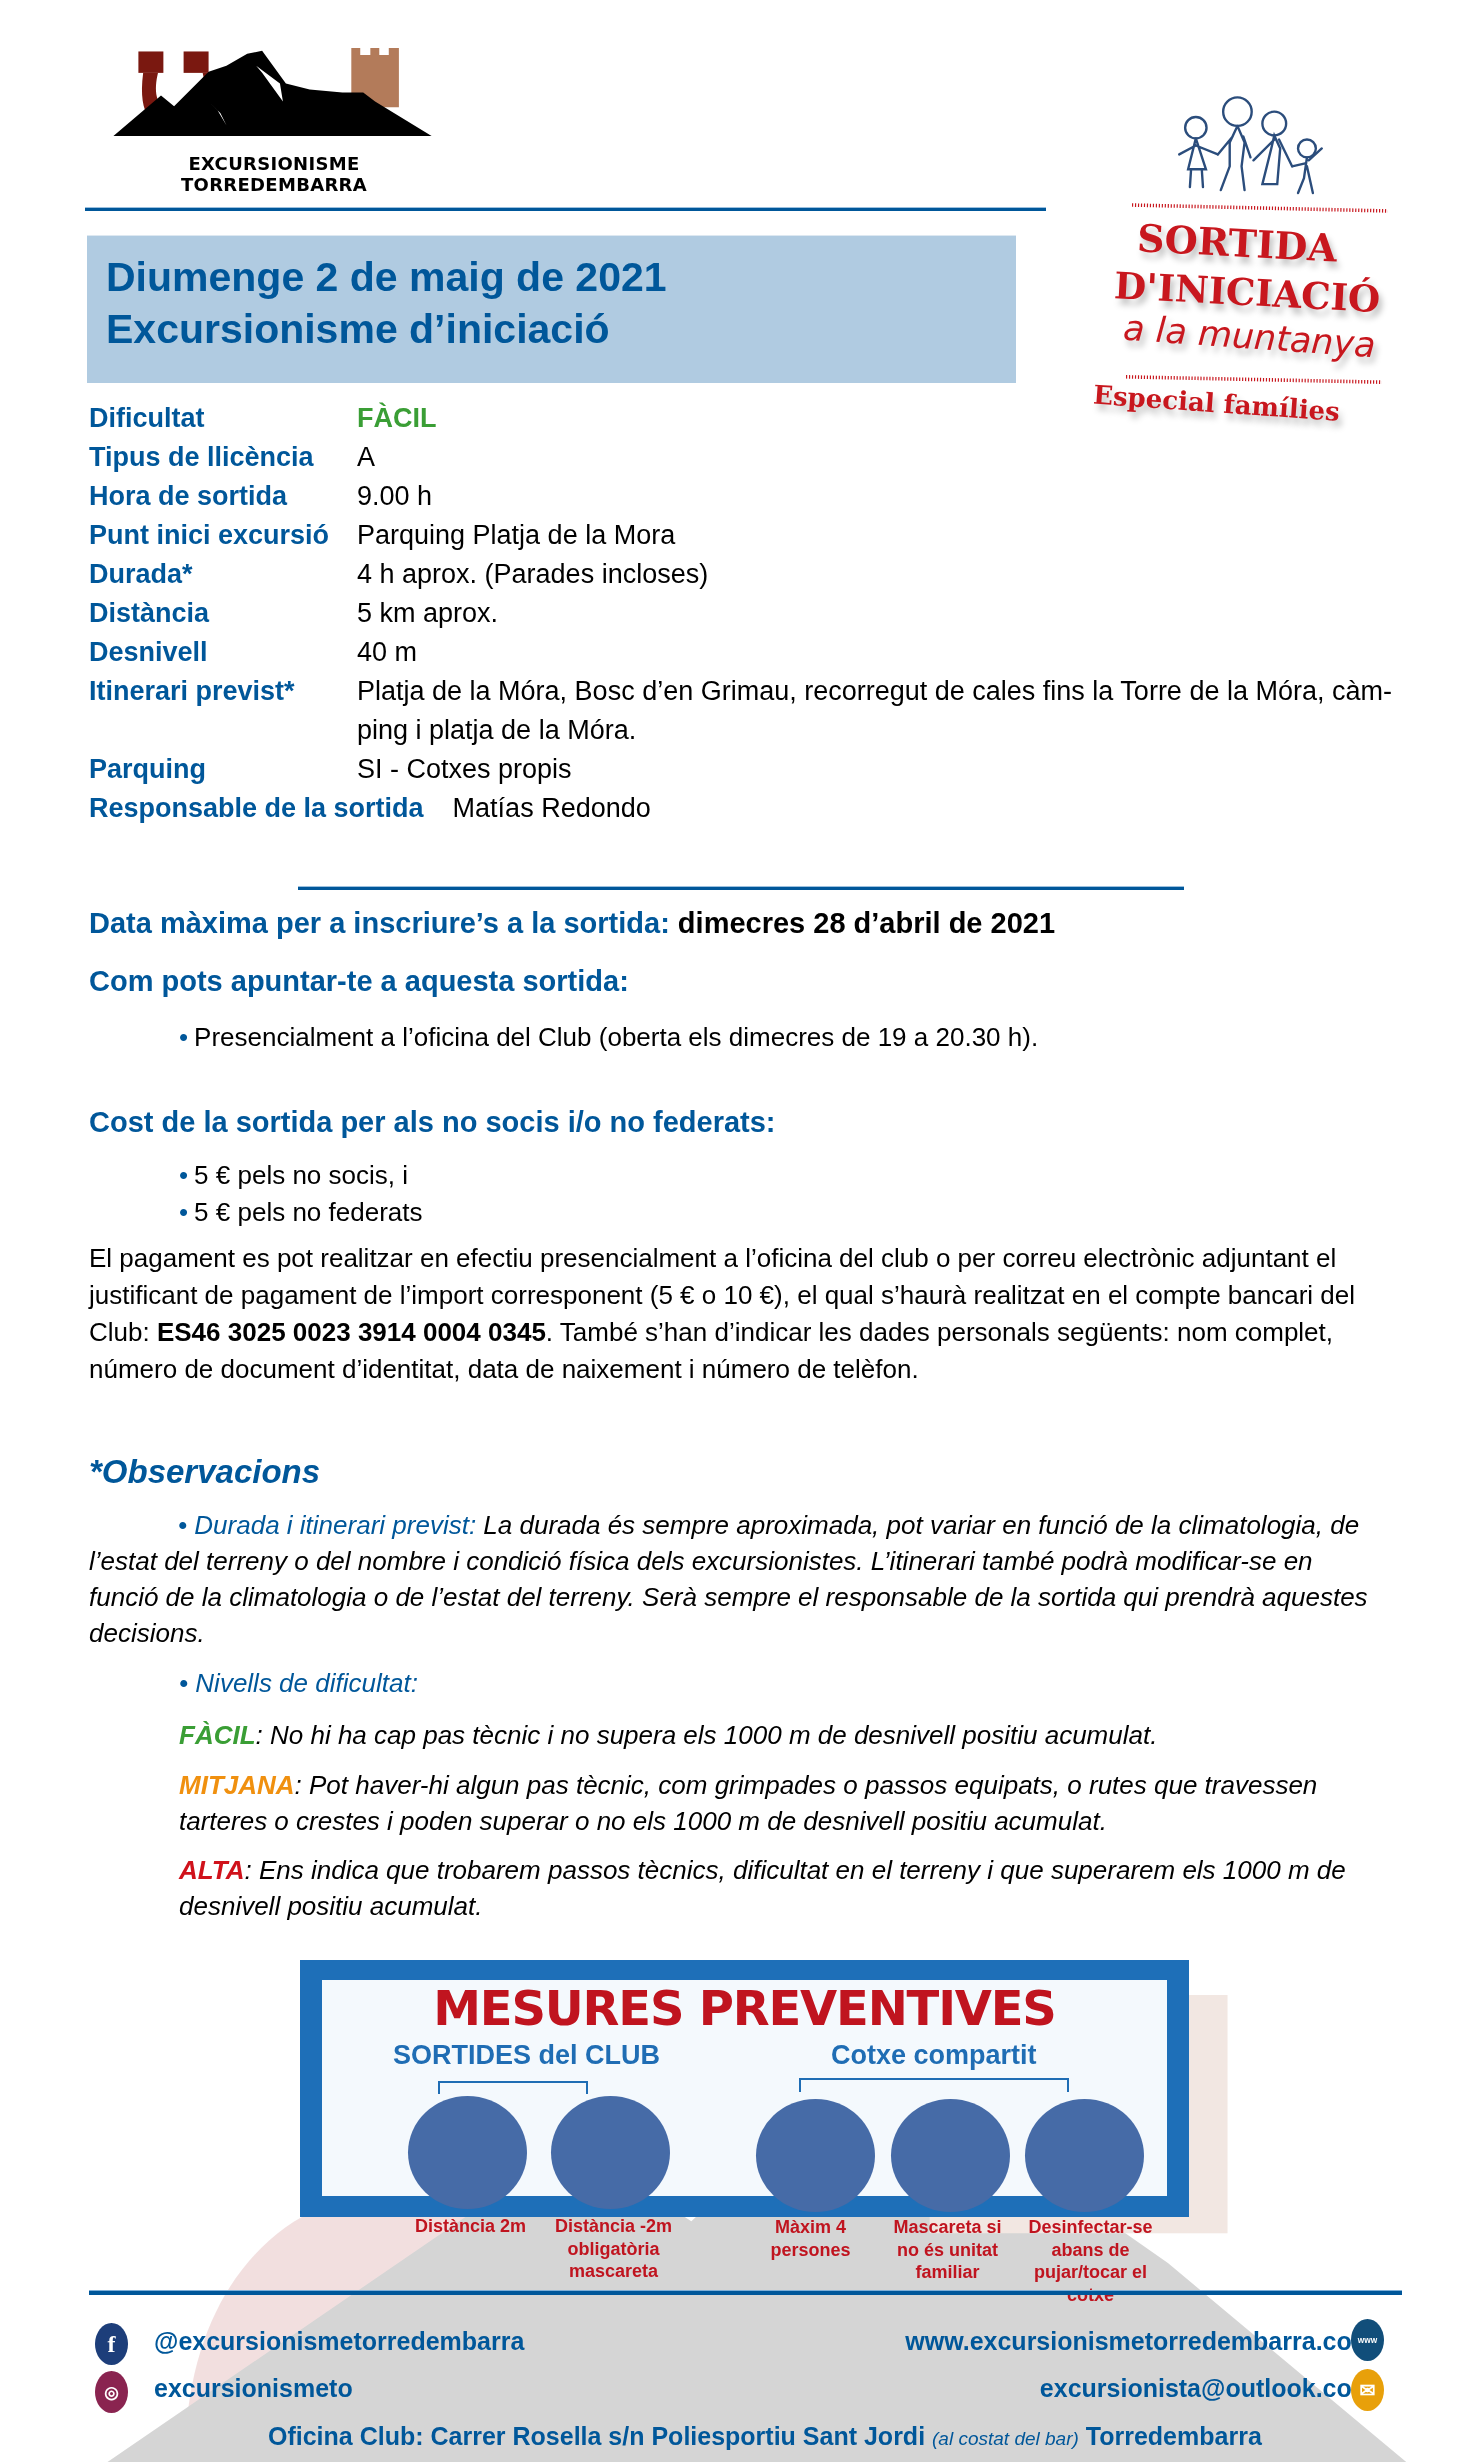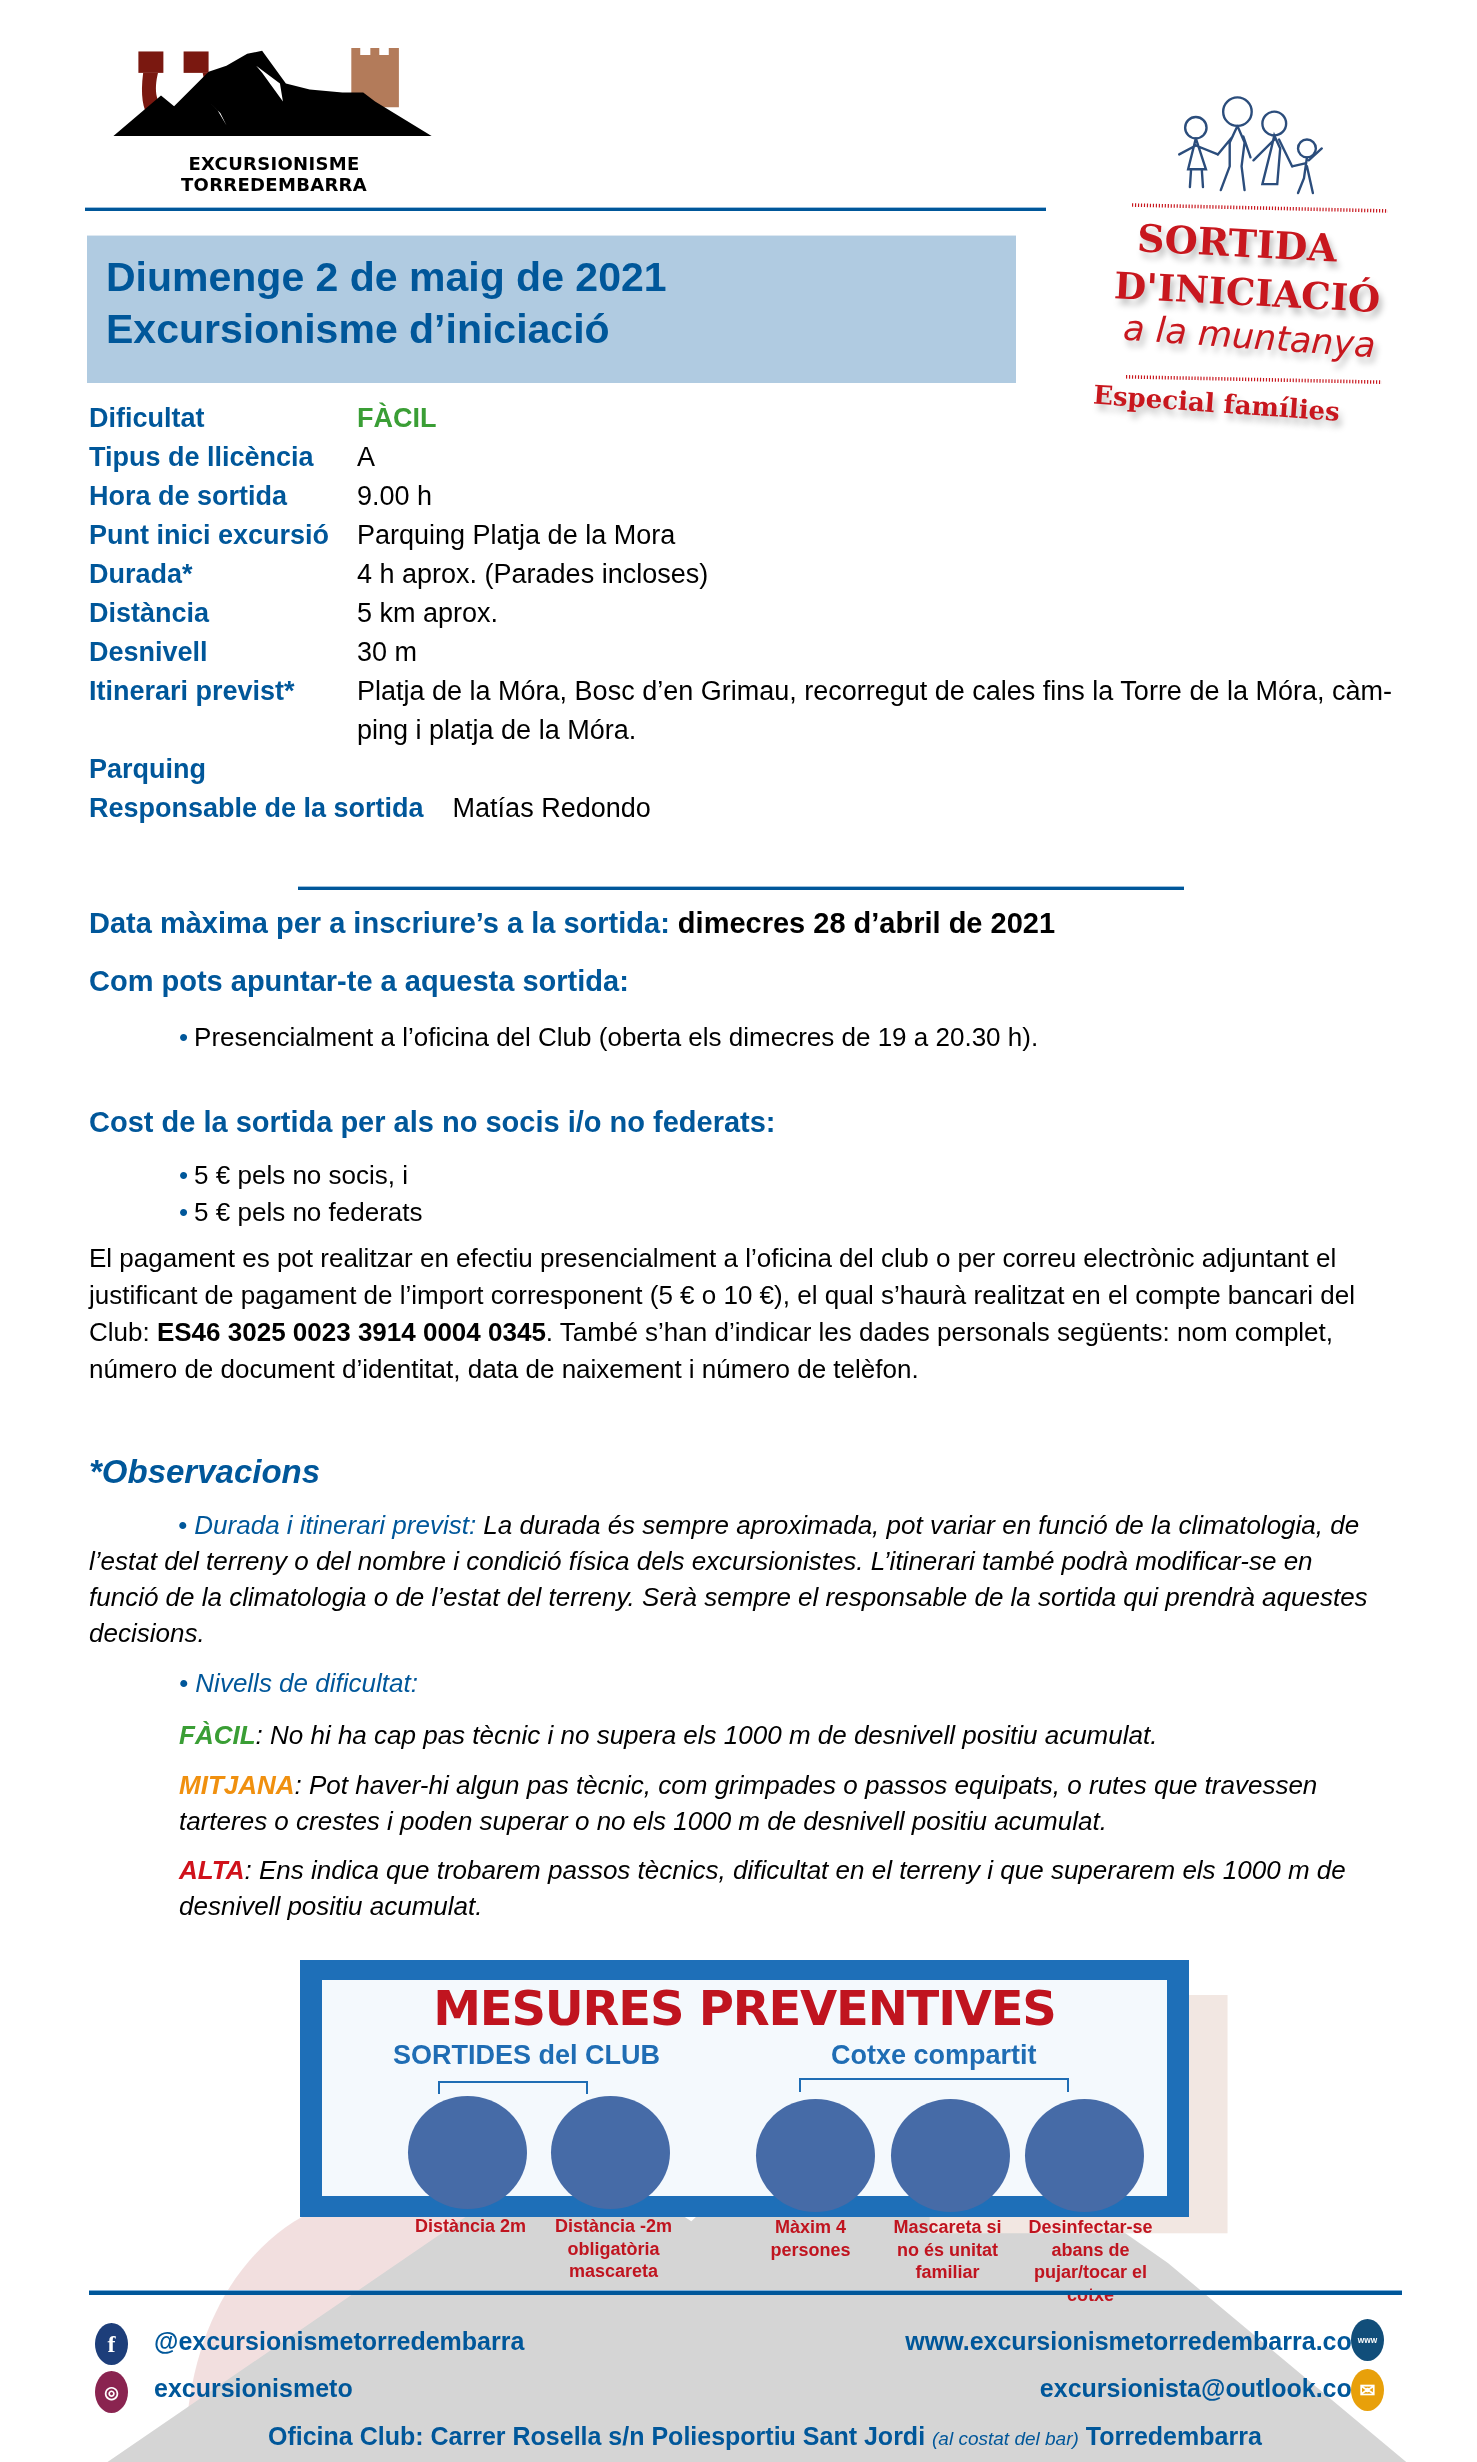--- a/index.html
+++ b/index.html
@@ -138,28 +138,29 @@
   <div class="drow">
     <div class="dlabel">Durada*</div>
     <div class="dval">4 h aprox. (Parades incloses)</div>
   </div>
   <div class="drow">
     <div class="dlabel">Distància</div>
     <div class="dval">5 km aprox.</div>
   </div>
   <div class="drow">
     <div class="dlabel">Desnivell</div>
-    <div class="dval">30 m</div>
+    <div class="dval">40 m</div>
   </div>
   <div class="drow">
     <div class="dlabel">Itinerari previst*</div>
     <div class="dval">Platja de la Móra, Bosc d’en Grimau, recorregut de cales fins la Torre de la Móra, càm-ping i platja de la Móra.</div>
   </div>
   <div class="drow">
     <div class="dlabel">Parquing</div>
+    <div class="dval">SI - Cotxes propis</div>
   </div>
   <div class="drow resp">
     <div class="dlabel">Responsable de la sortida</div>
     <div class="dval">Matías Redondo</div>
   </div>
 </div>
 
 <div class="abs rule-mid"></div>
 
 <div class="abs h2" style="left:89px;top:907px;">

